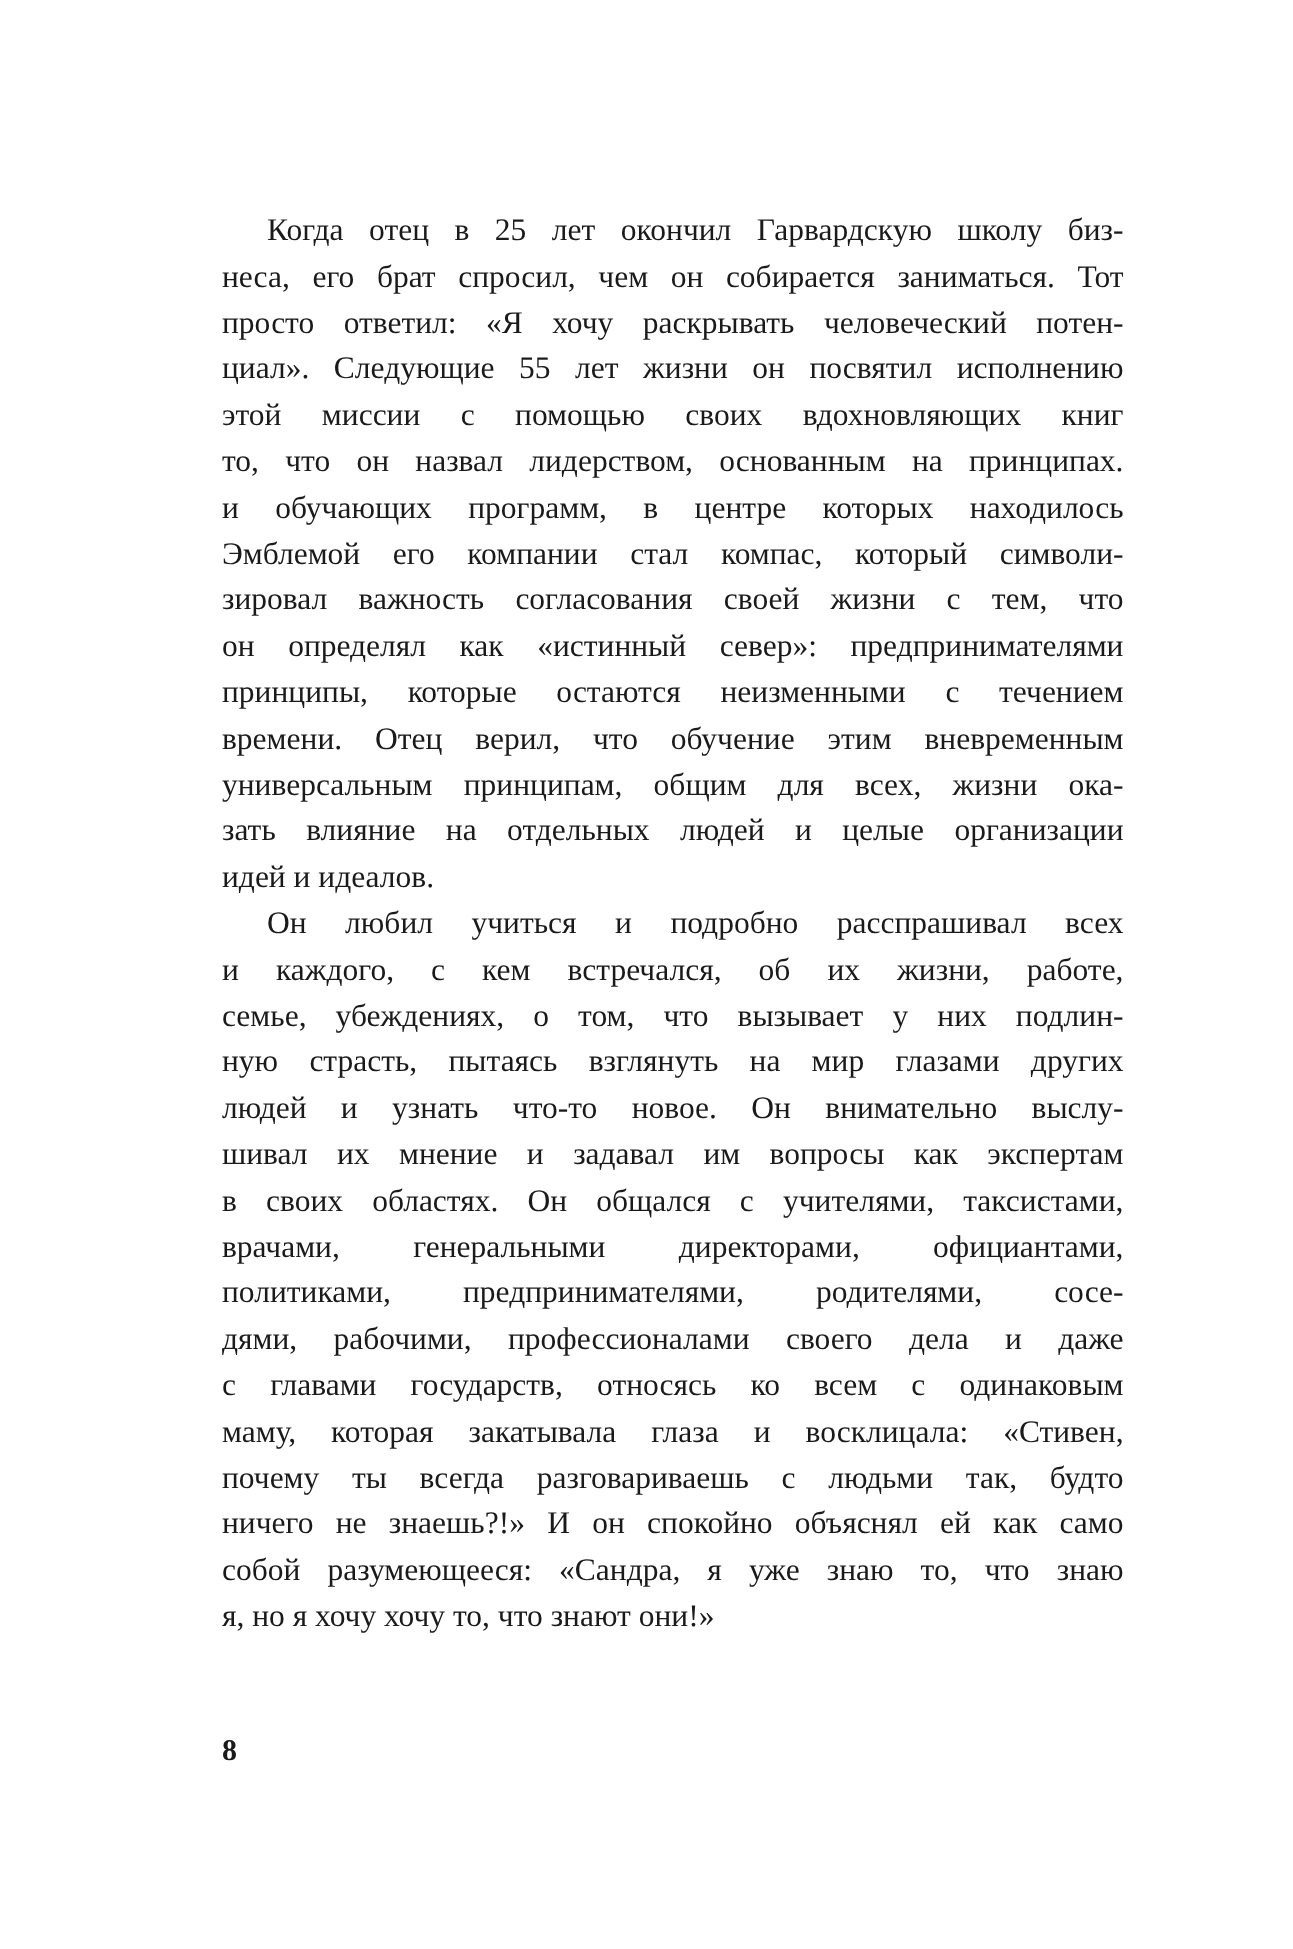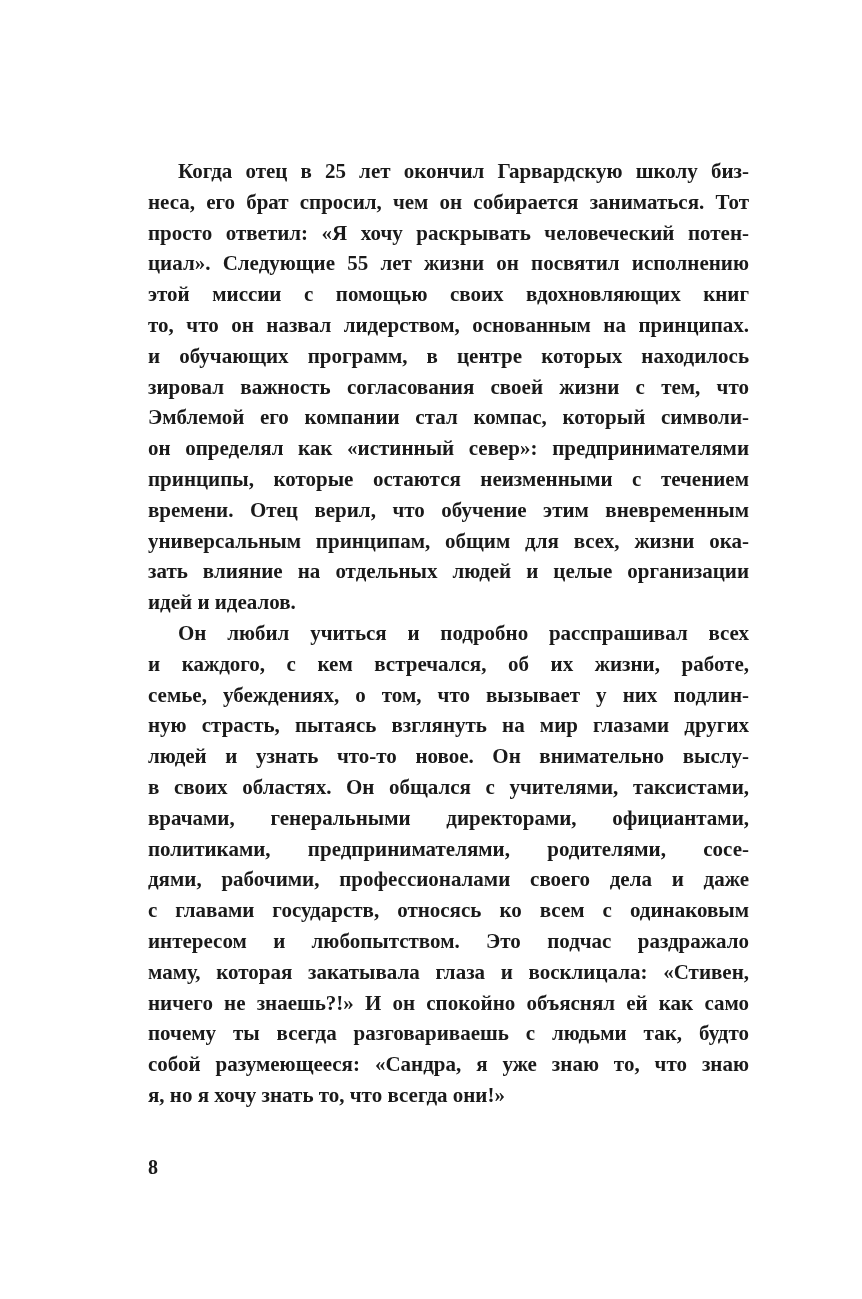--- a/index.html
+++ b/index.html
@@ -12,25 +12,24 @@
       width: 862px;
       height: 1299px;
       background: #ffffff;
       overflow: hidden;
       font-family: "Liberation Serif", "DejaVu Serif", serif;
       color: #1a1a1a;
     }
     .text-block {
       position: absolute;
       left: 148px;
-      top: 156px;
+      top: 138px;
       width: 601px;
       font-size: 21px;
       line-height: 30.8px;
-      font-weight: bold;
     }
     .para .line {
       text-align: justify;
       text-align-last: justify;
       overflow: hidden;
       white-space: nowrap;
     }
     .para .line.first {
       text-indent: 30px;
     }
@@ -53,42 +52,42 @@
 <div class="page">
   <div class="text-block">
       <div class="para">
         <div class="line first">Когда отец в 25 лет окончил Гарвардскую школу биз-</div>
         <div class="line">неса, его брат спросил, чем он собирается заниматься. Тот</div>
         <div class="line">просто ответил: «Я хочу раскрывать человеческий потен-</div>
         <div class="line">циал». Следующие 55 лет жизни он посвятил исполнению</div>
         <div class="line">этой миссии с помощью своих вдохновляющих книг</div>
         <div class="line">то, что он назвал лидерством, основанным на принципах.</div>
         <div class="line">и обучающих программ, в центре которых находилось</div>
+        <div class="line">Эмблемой его компании стал компас, который символи-</div>
         <div class="line">зировал важность согласования своей жизни с тем, что</div>
-        <div class="line">Эмблемой его компании стал компас, который символи-</div>
         <div class="line">он определял как «истинный север»: предпринимателями</div>
         <div class="line">принципы, которые остаются неизменными с течением</div>
         <div class="line">времени. Отец верил, что обучение этим вневременным</div>
         <div class="line">универсальным принципам, общим для всех, жизни ока-</div>
         <div class="line">зать влияние на отдельных людей и целые организации</div>
         <div class="line last">идей и идеалов.</div>
       </div>
       <div class="para">
         <div class="line first">Он любил учиться и подробно расспрашивал всех</div>
         <div class="line">и каждого, с кем встречался, об их жизни, работе,</div>
         <div class="line">семье, убеждениях, о том, что вызывает у них подлин-</div>
         <div class="line">ную страсть, пытаясь взглянуть на мир глазами других</div>
         <div class="line">людей и узнать что-то новое. Он внимательно выслу-</div>
+        <div class="line">шивал их мнение и задавал им вопросы как экспертам</div>
         <div class="line">в своих областях. Он общался с учителями, таксистами,</div>
         <div class="line">врачами, генеральными директорами, официантами,</div>
         <div class="line">политиками, предпринимателями, родителями, сосе-</div>
         <div class="line">дями, рабочими, профессионалами своего дела и даже</div>
         <div class="line">с главами государств, относясь ко всем с одинаковым</div>
-        <div class="line">интересом и любопытством. Это подчас раздражало</div>
         <div class="line">маму, которая закатывала глаза и восклицала: «Стивен,</div>
+        <div class="line">почему ты всегда разговариваешь с людьми так, будто</div>
         <div class="line">ничего не знаешь?!» И он спокойно объяснял ей как само</div>
-        <div class="line">почему ты всегда разговариваешь с людьми так, будто</div>
         <div class="line">собой разумеющееся: «Сандра, я уже знаю то, что знаю</div>
-        <div class="line last">я, но я хочу знать то, что всегда они!»</div>
+        <div class="line last">я, но я хочу хочу то, что знают они!»</div>
       </div>
     </div>
   <div class="page-number">8</div>
 </div>
 
 </body></html>

